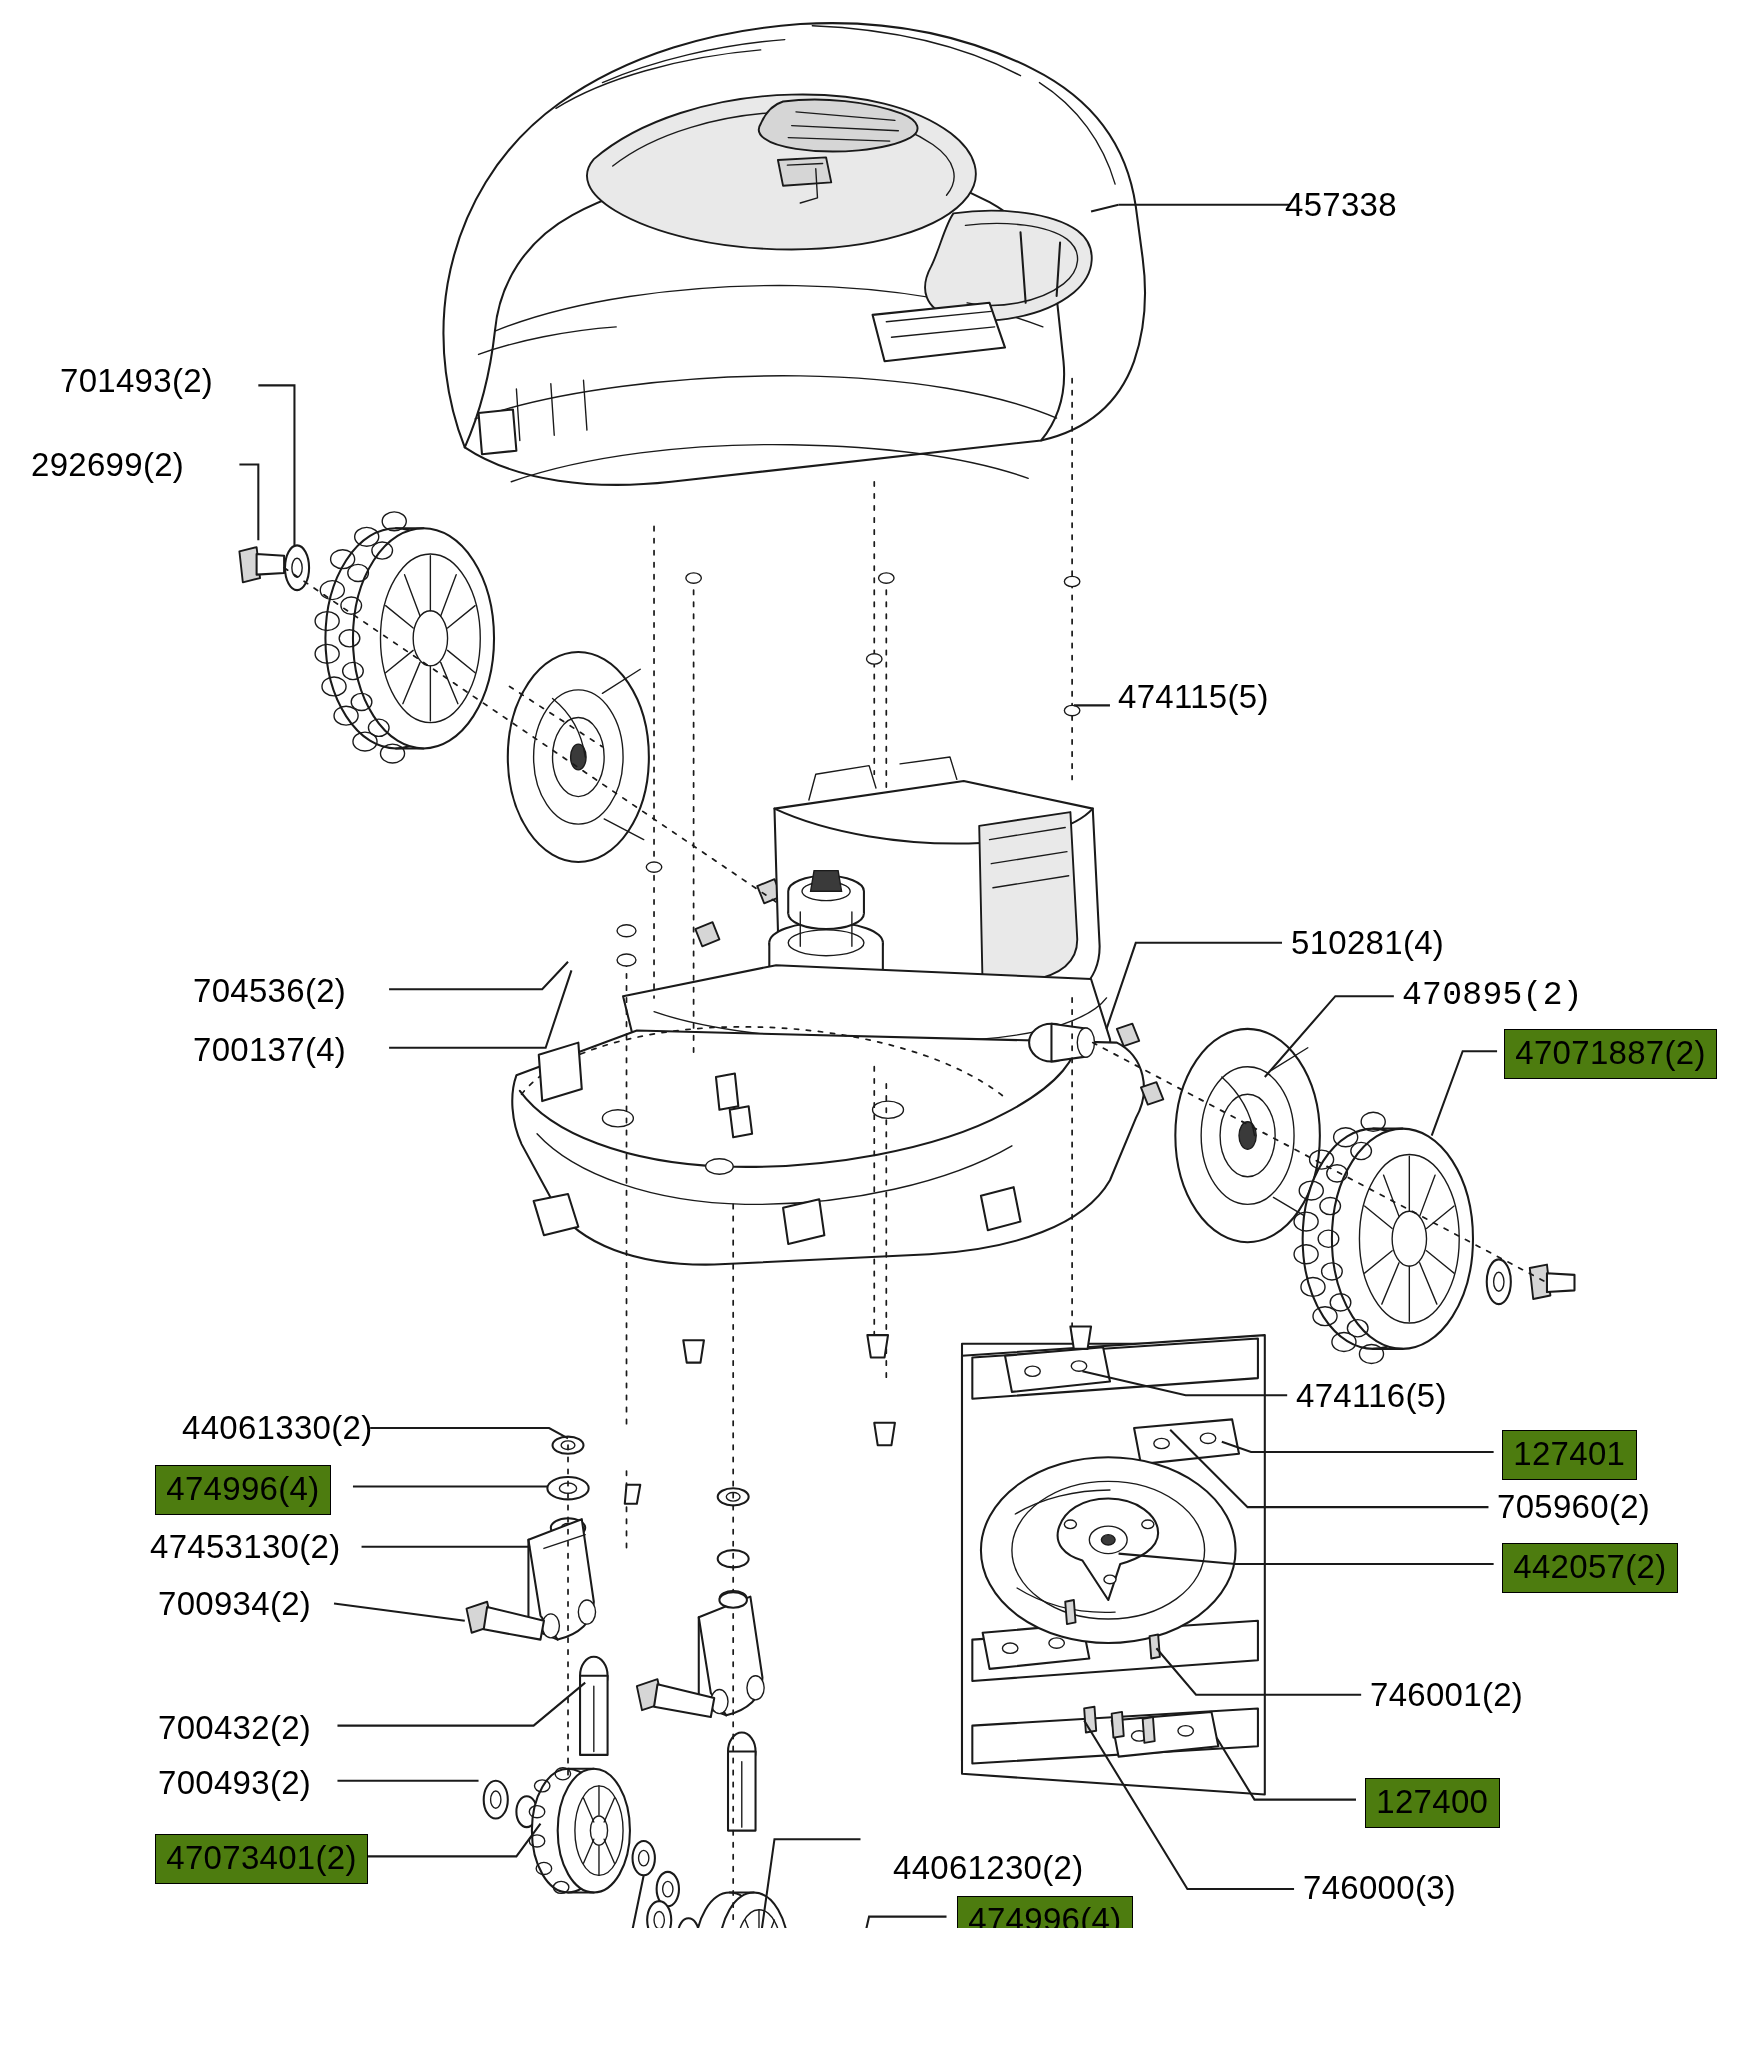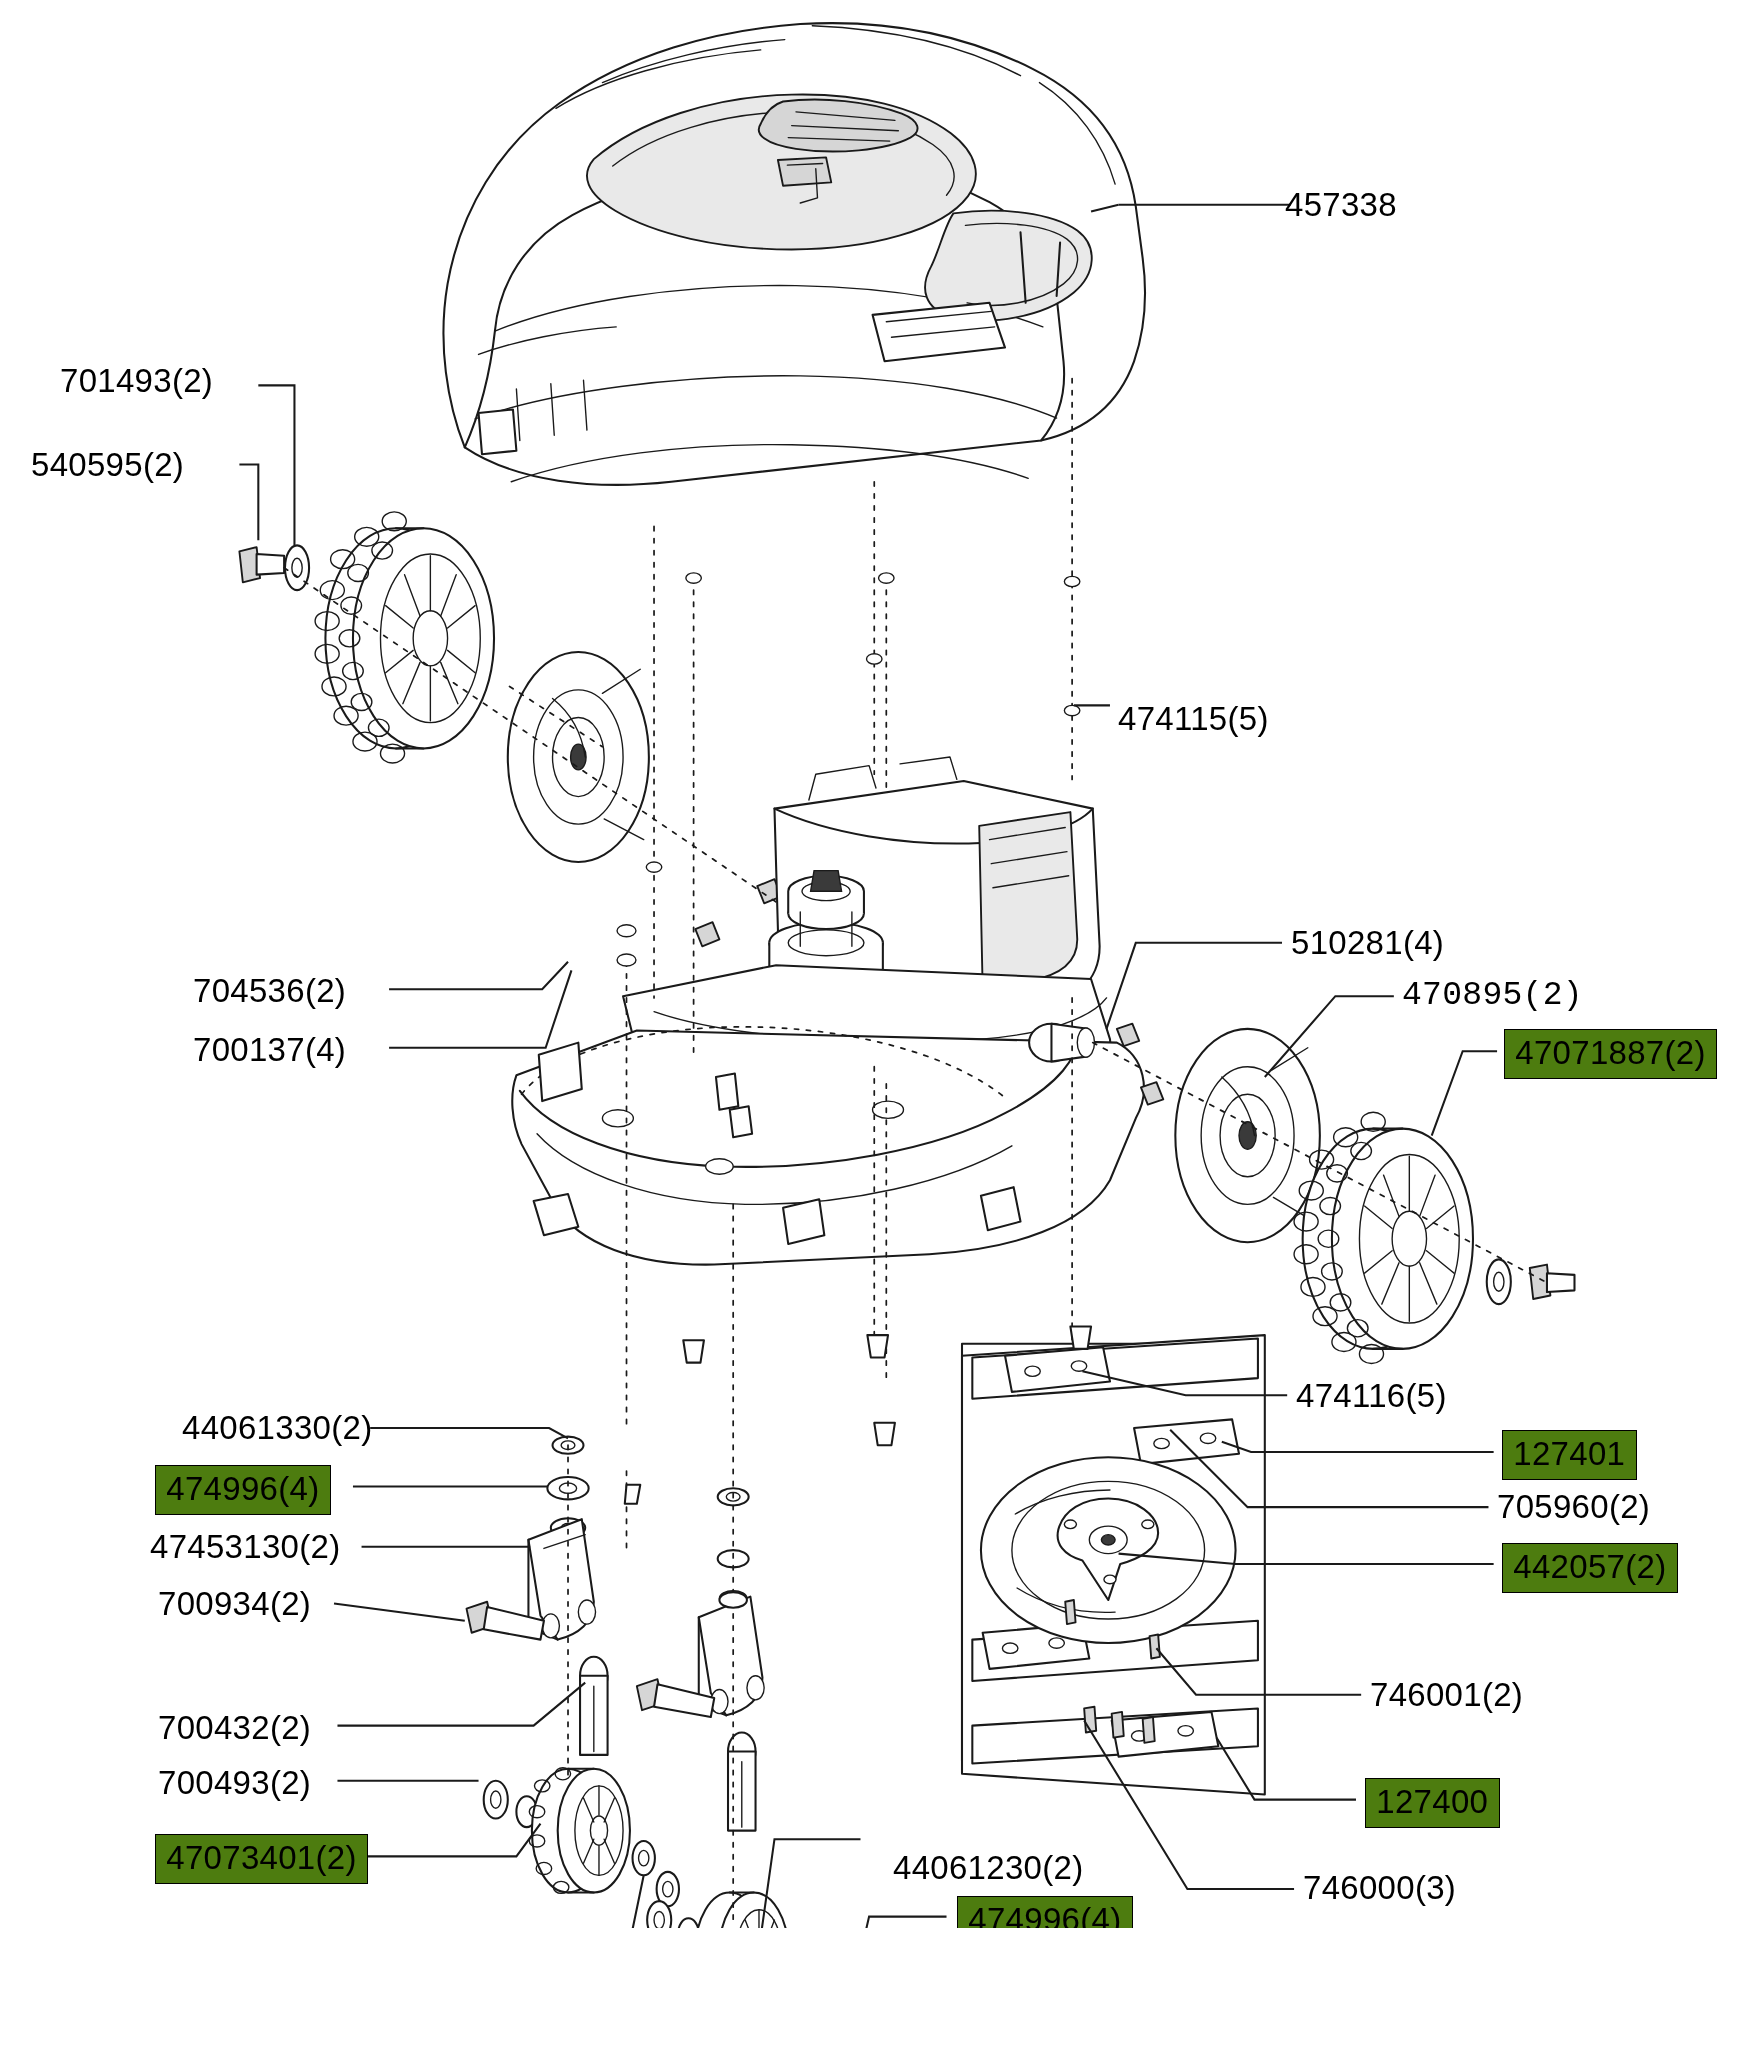--- a/index.html
+++ b/index.html
@@ -464,22 +464,22 @@
       <path d="M392 2070 L556 2070"></path>
       <path d="M410 2158 L600 2158 L628 2120"></path>
       <path d="M530 2296 L724 2296 L748 2180"></path>
       <path d="M1000 2138 L900 2138 L880 2280"></path>
       <path d="M1100 2228 L1010 2228 L986 2332"></path>
     </g>
   </svg>
 
   <div class="callout" style="left:1285px; top:186px;"><span>457338</span></div>
   <div class="callout" style="left:60px; top:362px;"><span>701493(2)</span></div>
-  <div class="callout" style="left:31px; top:446px;"><span>540595(2)</span></div>
-  <div class="callout" style="left:1118px; top:700px;"><span>474115(5)</span></div>
+  <div class="callout" style="left:31px; top:446px;"><span>292699(2)</span></div>
+  <div class="callout" style="left:1118px; top:678px;"><span>474115(5)</span></div>
   <div class="callout" style="left:1291px; top:924px;"><span>510281(4)</span></div>
   <div class="callout" style="left:1402px; top:977px;font-family:Liberation Mono, monospace;"><span>470895(2)</span></div>
   <div class="callout boxed" style="left:1504px; top:1029px;"><span>47071887(2)</span></div>
   <div class="callout" style="left:193px; top:972px;"><span>704536(2)</span></div>
   <div class="callout" style="left:193px; top:1031px;"><span>700137(4)</span></div>
   <div class="callout" style="left:1296px; top:1377px;"><span>474116(5)</span></div>
   <div class="callout boxed" style="left:1502px; top:1430px;"><span>127401</span></div>
   <div class="callout" style="left:1497px; top:1488px;"><span>705960(2)</span></div>
   <div class="callout boxed" style="left:1502px; top:1543px;"><span>442057(2)</span></div>
   <div class="callout" style="left:1370px; top:1676px;"><span>746001(2)</span></div>

